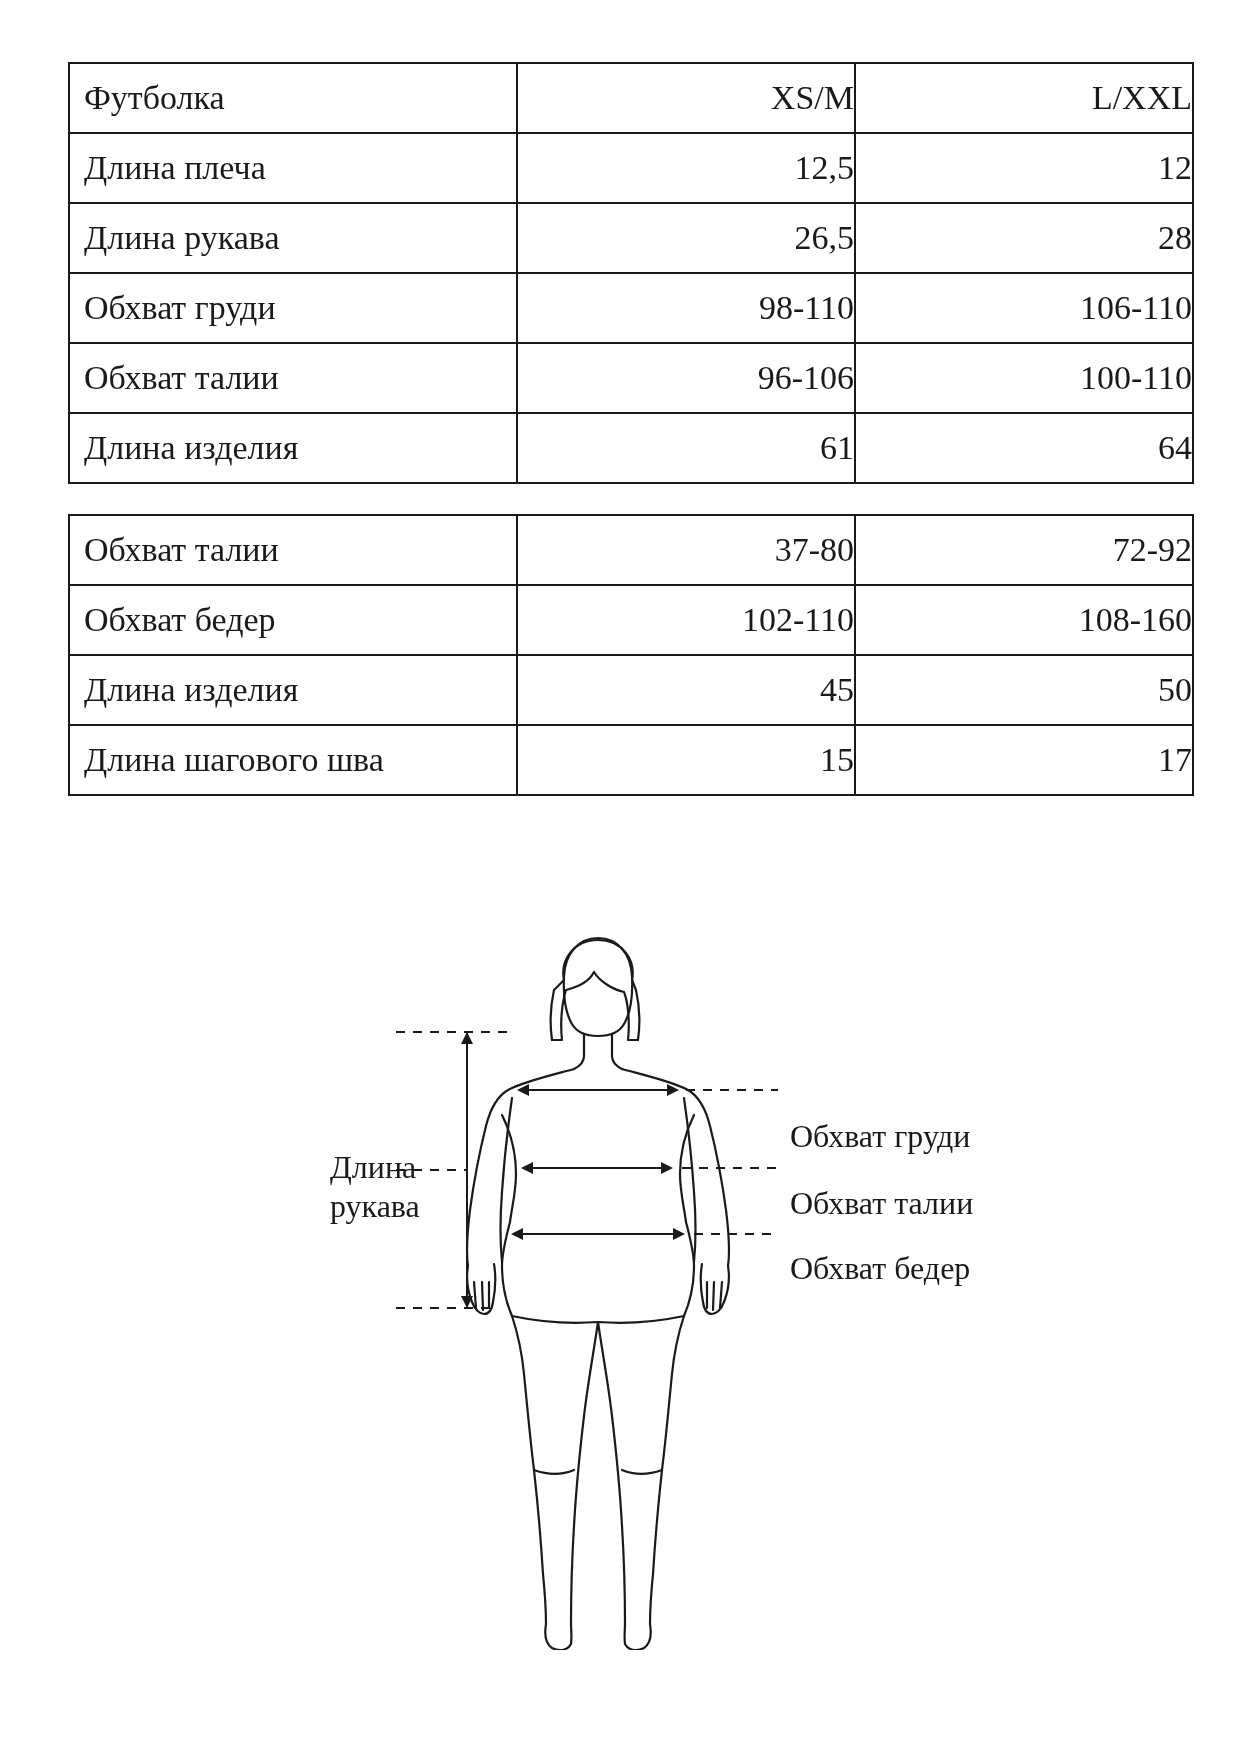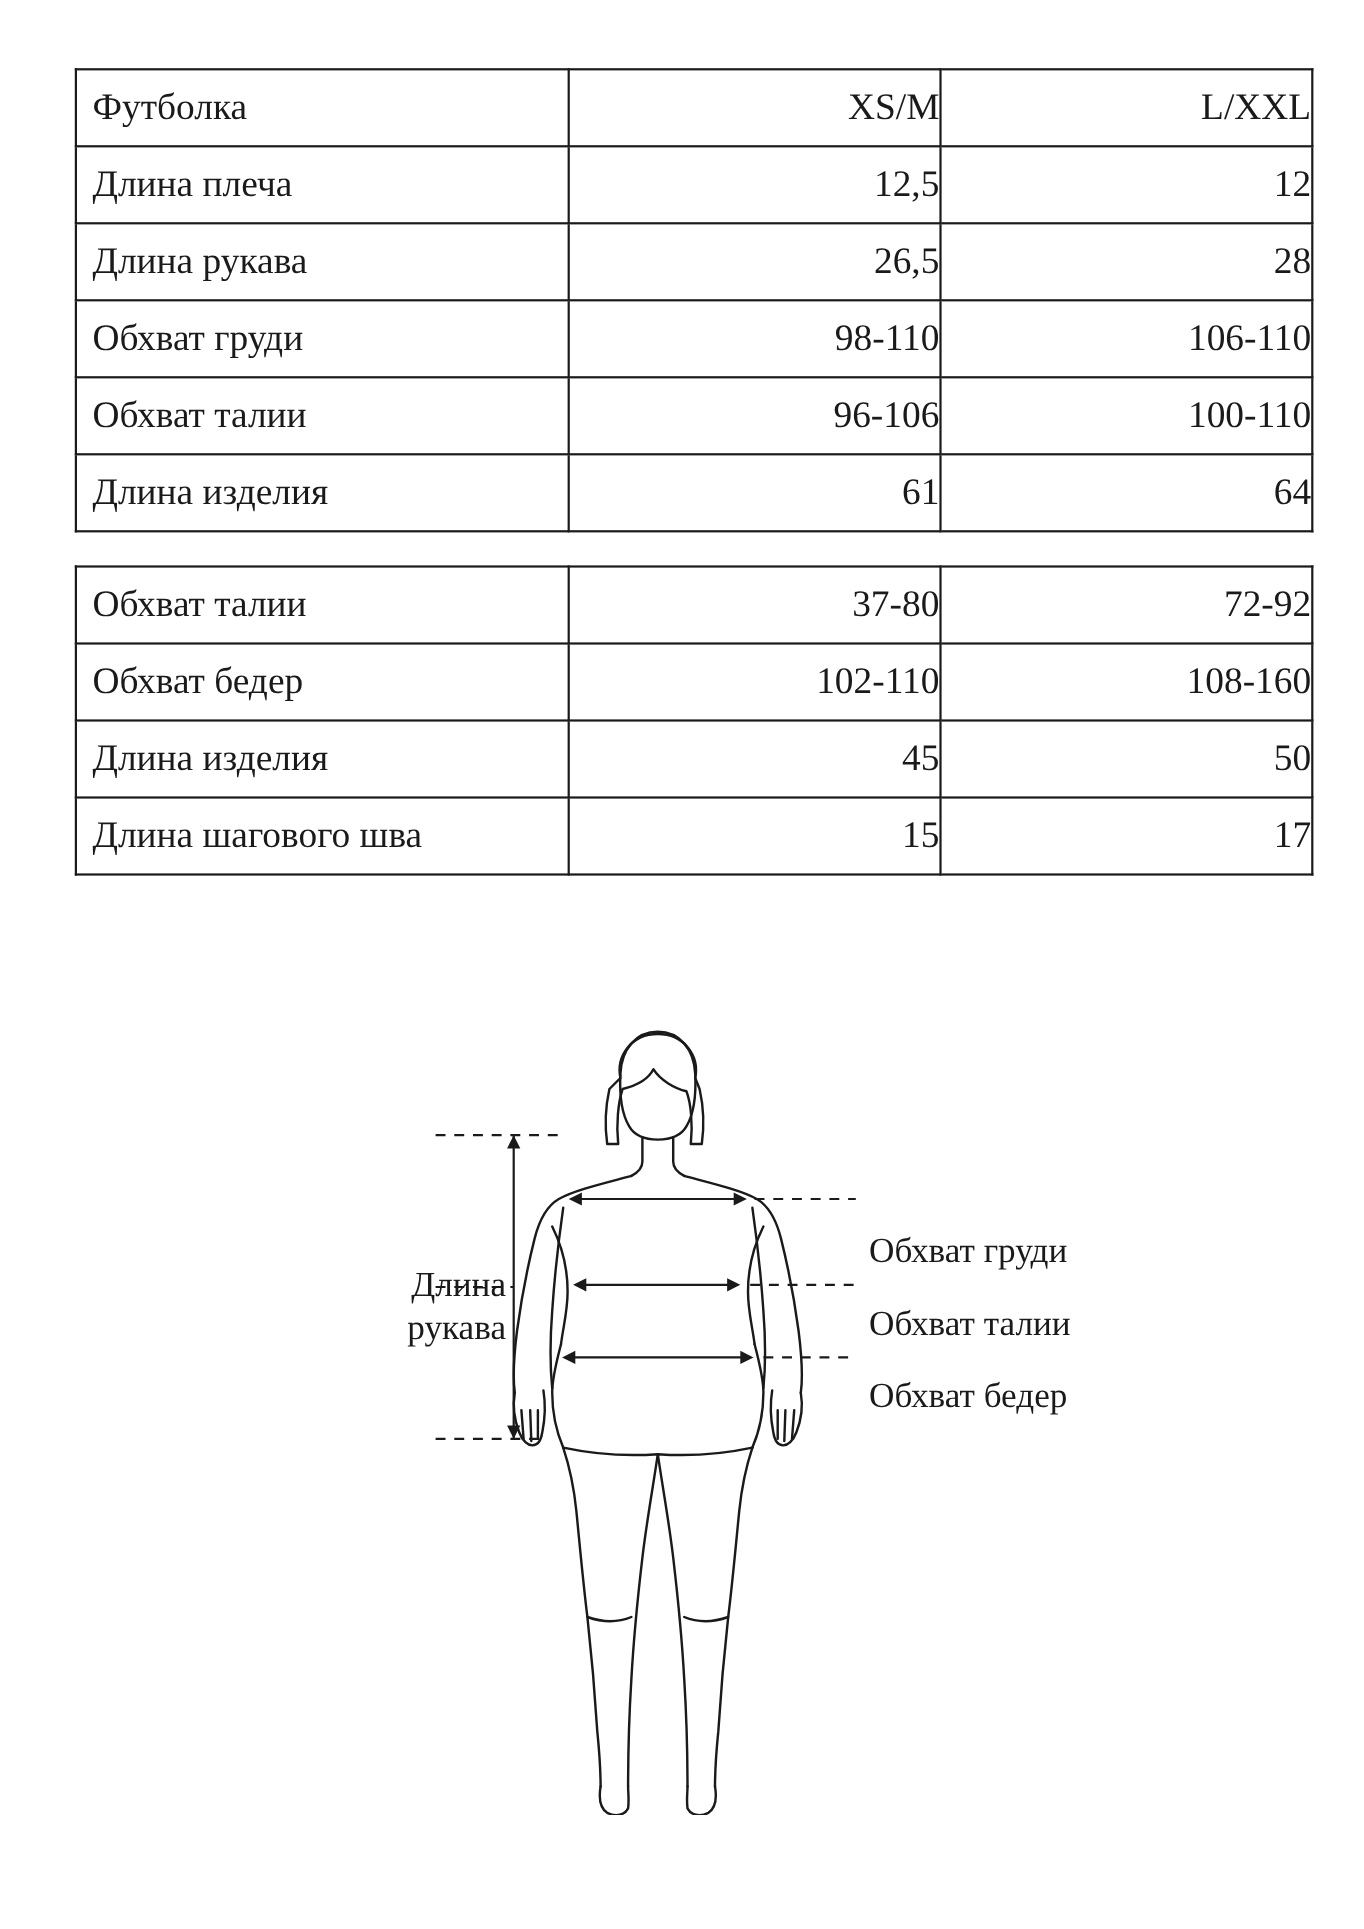--- a/index.html
+++ b/index.html
@@ -66,21 +66,21 @@
     position: absolute;
     font-size: 32px;
     font-family: "Liberation Serif", serif;
     color: #1a1a1a;
     white-space: nowrap;
   }
   #lbl-sleeve {
     left: 330px;
     top: 1148px;
     width: 130px;
-    text-align: right;
+    text-align: left;
     line-height: 1.22;
   }
   #lbl-chest { left: 790px; top: 1118px; }
   #lbl-waist { left: 790px; top: 1185px; }
   #lbl-hips  { left: 790px; top: 1250px; }
 </style>
 </head>
 <body>
 
 <div class="page">

